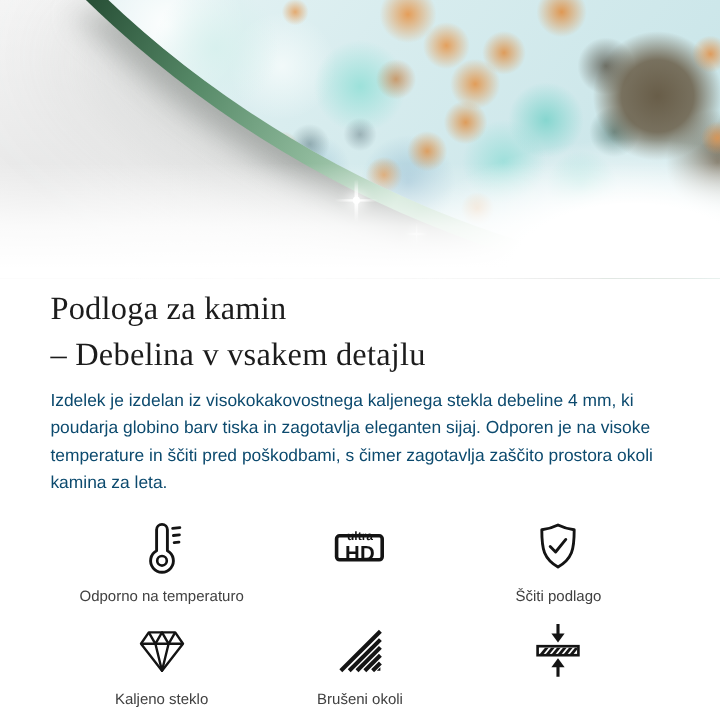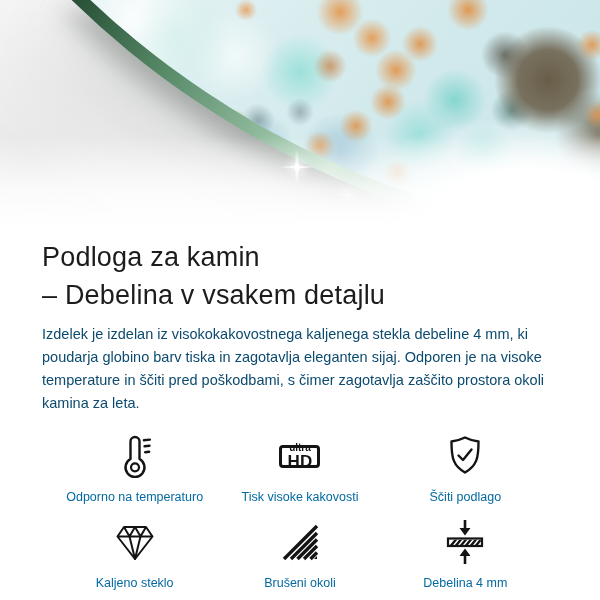--- a/index.html
+++ b/index.html
@@ -93,37 +93,37 @@
   .sparkle::after { transform: rotate(90deg); }
   .sparkle .core {
     position:absolute; left:42%; top:42%; width:16%; height:16%;
     border-radius:50%; background:#fff;
     box-shadow: 0 0 10px 4px rgba(255,255,255,.9);
   }
 
   
   .content { padding: 6px 42px 0; }
   h1 {
-    margin:0; font-family:Liberation Sans, sans-serif; font-weight:500;
+    margin:0; font-family:Liberation Serif, serif; font-weight:500;
     font-size:27px; line-height:38px; color:#1c1c1c; letter-spacing:.2px;
   }
   h1 .line { display:block; }
   .desc {
     margin:9px 0 0; max-width:514px;
     font-size:14.5px; line-height:23px; color:#0c4a6e;
   }
 
   
   .features {
     margin:17px 10px 0; display:grid;
     grid-template-columns: repeat(3, 1fr); row-gap:13px;
   }
   .feat { text-align:center; }
   .feat-icon { height:48px; display:flex; align-items:center; justify-content:center; }
-  .feat-label { margin-top:9px; font-size:12.5px; line-height:16px; color:#0369a1; }
+  .feat-label { margin-top:9px; font-size:12.5px; line-height:16px; color:#404040; }
   .icon-svg { display:block; }
 
   .uhd {
     width:41px; height:23px; box-sizing:border-box; border:3px solid #141414; border-radius:4px;
     display:flex; flex-direction:column; align-items:center; justify-content:center;
     color:#141414; font-weight:bold;
   }
   .uhd .t1 { font-size:10px; line-height:11px; }
   .uhd .t2 { font-size:17px; line-height:17px; letter-spacing:.3px; }
 </style>
@@ -170,21 +170,20 @@
       <div class="feat-label">Odporno na temperaturo</div>
     </div>
 
     <div class="feat">
       <div class="feat-icon">
         <div class="uhd">
           <span class="t1">ultra</span>
           <span class="t2">HD</span>
         </div>
       </div>
-      <div class="feat-label">Tisk visoke kakovosti</div>
     </div>
 
     <div class="feat">
       <div class="feat-icon">
         <svg class="icon-svg" width="48" height="48" viewBox="0 0 48 48" fill="none" stroke="#141414" stroke-width="2.4" stroke-linecap="round" stroke-linejoin="round">
           <path d="M24 5.5 C28 7.5 32.5 8.8 37.5 9.5 C37.5 17 37.3 23.5 35.2 28.6 C33.2 33.5 29.6 37.3 24 40.5 C18.4 37.3 14.8 33.5 12.8 28.6 C10.7 23.5 10.5 17 10.5 9.5 C15.5 8.8 20 7.5 24 5.5 Z"></path>
           <path d="M17.5 23.5 L22 28 L30.5 17.5"></path>
         </svg>
       </div>
       <div class="feat-label">Ščiti podlago</div>
@@ -232,17 +231,16 @@
             <line x1="13" y1="30" x2="22" y2="19"></line>
             <line x1="18" y1="30" x2="27" y2="19"></line>
             <line x1="23" y1="30" x2="32" y2="19"></line>
             <line x1="28" y1="30" x2="37" y2="19"></line>
             <line x1="33" y1="30" x2="42" y2="19"></line>
           </g>
           <line x1="24" y1="46" x2="24" y2="37" stroke="#141414" stroke-width="2.6"></line>
           <polygon points="18.5,38 29.5,38 24,30.5" fill="#141414"></polygon>
         </svg>
       </div>
-      <div class="feat-label">Debelina 4 mm</div>
     </div>
 
   </div>
 </div>
 
 </body></html>

